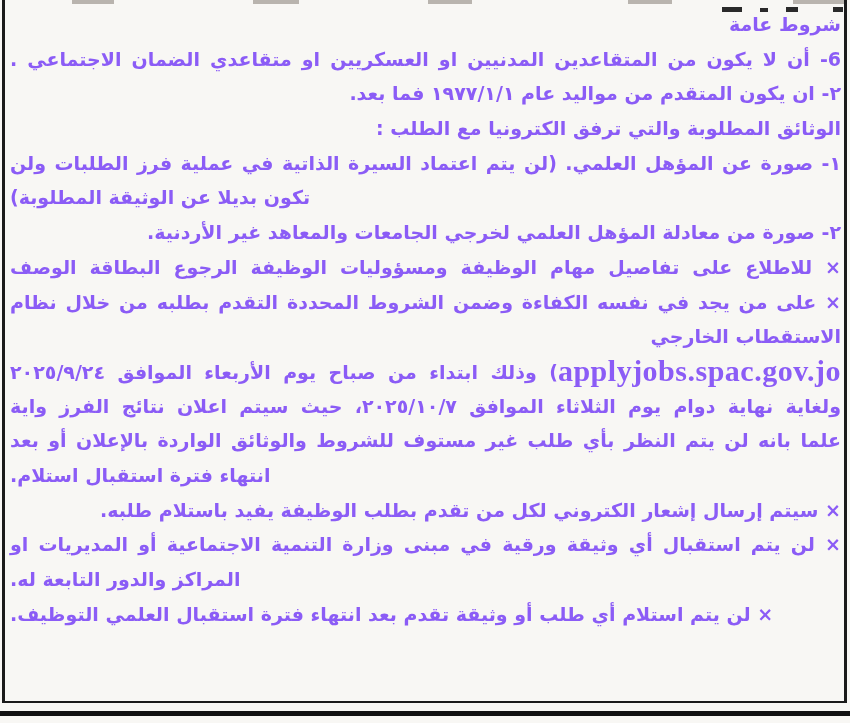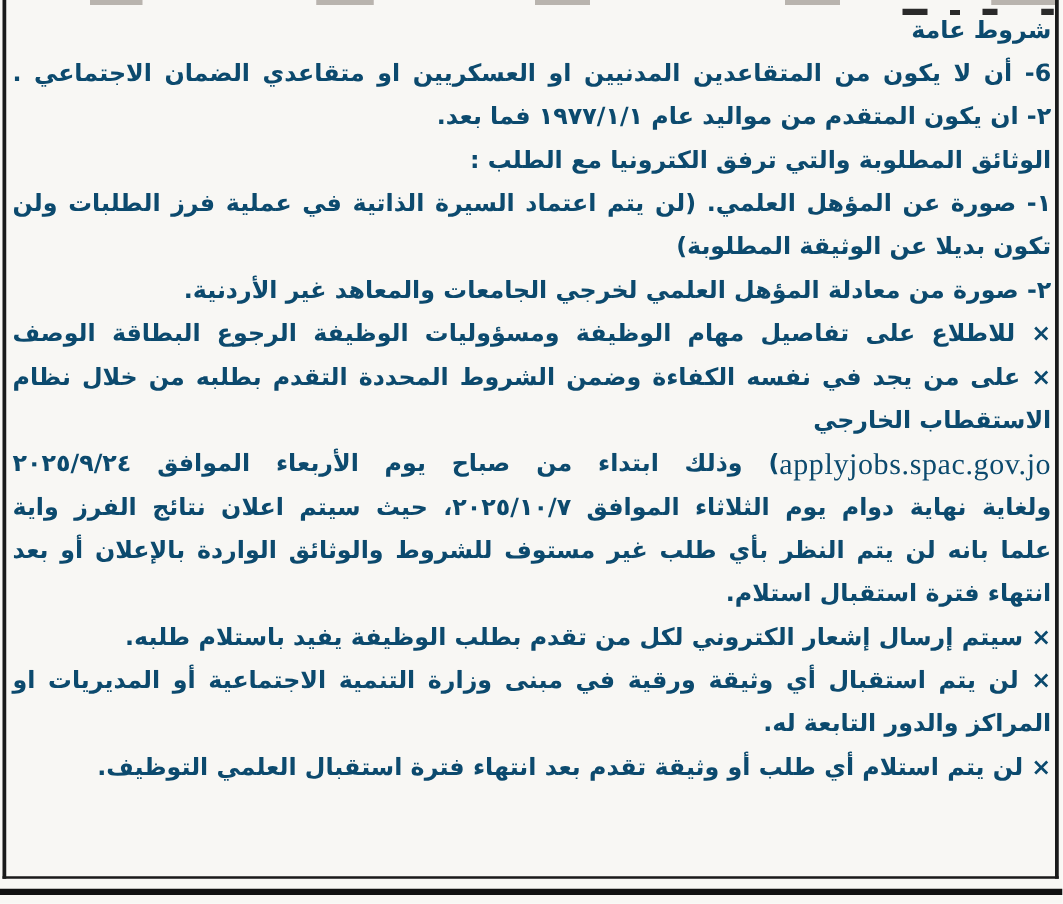--- a/index.html
+++ b/index.html
@@ -3,21 +3,21 @@
 <meta charset="utf-8">
 <style>
   html, body { margin: 0; padding: 0; }
   .page {
     position: relative;
     width: 850px;
     height: 723px;
     background: #f8f7f4;
     overflow: hidden;
     font-family: "DejaVu Sans", sans-serif;
-    color: #0c4a6e;
+    color: #8b5cf6;
   }
   
   .border-left   { position: absolute; left: 2px;  top: 0; width: 3px;  height: 703px; background: #1a1a1a; }
   .border-right  { position: absolute; right: 3px; top: 0; width: 3px;  height: 703px; background: #1a1a1a; }
   .border-bottom-thin  { position: absolute; left: 2px; right: 3px; top: 701px; height: 2px; background: #1a1a1a; }
   .border-bottom-thick { position: absolute; left: 0;  right: 0;  top: 711px; height: 5px; background: #111; }
 
   
   .frag { position: absolute; background: #b9b4ae; }
   .frag.dark { background: #2a2a2a; }
@@ -29,27 +29,27 @@
   }
   .line {
     height: 34.7px;
     line-height: 34.7px;
     font-size: 19px;
     font-weight: bold;
     white-space: normal;
     letter-spacing: 0;
   }
   .line.right   { text-align: right; }
-  .line.center  { text-align: right; }
+  .line.center  { text-align: left; }
   .line.justify { text-align: justify; text-align-last: justify; }
 
   .url {
     font-family: "Liberation Serif", serif;
-    font-weight: 400;
-    font-size: 24px;
+    font-weight: 700;
+    font-size: 30px;
     letter-spacing: 0.5px;
     vertical-align: -2px;
   }
 </style>
 </head>
 <body>
 
 <div class="page">
 
   <div class="frag" style="left:72px;  top:0; width:42px; height:4px;"></div>

